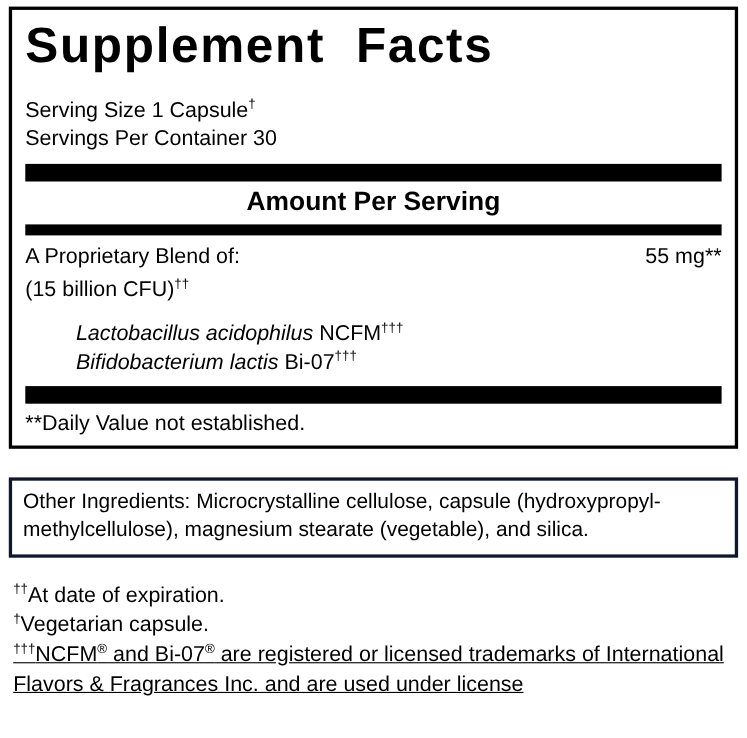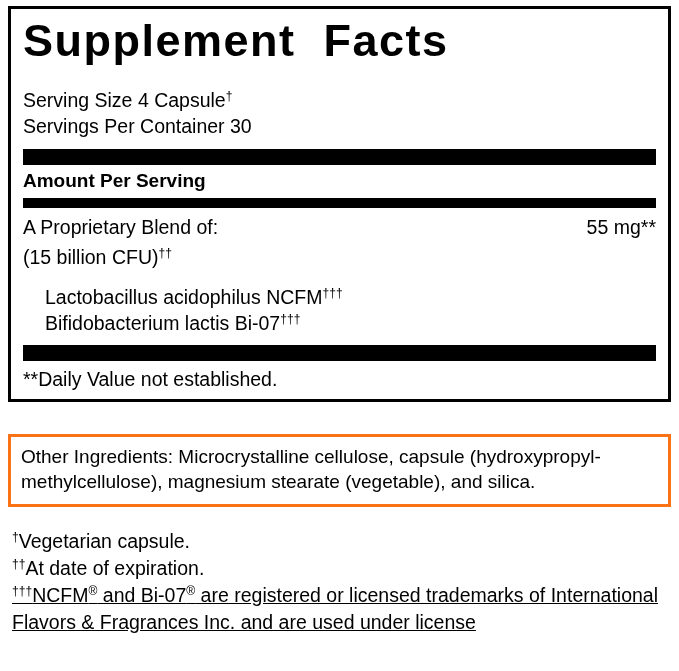--- a/index.html
+++ b/index.html
@@ -53,23 +53,24 @@
     background: #000;
     margin: 9px 0 0 0;
   }
   .bar-thin {
     height: 10px;
     background: #000;
     margin: 0;
   }
 
   .amount-per-serving {
-    font-size: 19px;
+    font-size: 24px;
     font-weight: bold;
     margin: 5px 0 6px 0;
+    text-align: center;
   }
 
   .blend-row {
     display: flex;
     justify-content: space-between;
     align-items: baseline;
     font-size: 19.5px;
     margin-top: 8px;
     gap: 41px;
   }
@@ -85,41 +86,43 @@
   .organisms {
     margin-top: 15px;
     padding-left: 22px;
   }
   .organism {
     font-size: 19.5px;
     line-height: 1.35;
     white-space: nowrap;
   }
   .organism .sci {
+    font-style: italic;
+    margin-left: 24px;
   }
 
   sup {
     font-size: 0.62em;
     vertical-align: super;
     line-height: 0;
   }
 
   .daily-value {
     font-size: 19.5px;
     margin-top: 7px;
   }
 
   
   .other-box {
     position: absolute;
     left: 8px;
     top: 434px;
     width: 663px;
     box-sizing: border-box;
-    border: 3px solid #f97316;
+    border: 3px solid #0f172a;
     padding: 7px 10px 9px 10px;
   }
   .other-text {
     font-size: 19px;
     line-height: 1.33;
   }
 
   
   .footnotes {
     position: absolute;
@@ -140,21 +143,21 @@
 </head>
 <body>
 
 <div class="page">
 
   <div class="panel">
 
     <div class="title">Supplement  Facts</div>
 
     <div class="serving-line">
-      <span>Serving Size 4 Capsule</span><sup>†</sup>
+      <span>Serving Size 1 Capsule</span><sup>†</sup>
     </div>
     <div class="serving-line">Servings Per Container 30</div>
 
     <div class="bar-thick"></div>
 
     <div class="amount-per-serving">Amount Per Serving</div>
 
     <div class="bar-thin"></div>
 
     <div class="blend-row">
@@ -179,23 +182,23 @@
 
     <div class="daily-value">**Daily Value not established.</div>
   </div>
 
   <div class="other-box">
     <div class="other-text">Other Ingredients: Microcrystalline cellulose, capsule (hydroxypropyl-methylcellulose), magnesium stearate (vegetable), and silica.</div>
   </div>
 
   <div class="footnotes">
     <div class="footnote">
+      <sup>††</sup><span>At date of expiration.</span>
+    </div>
+    <div class="footnote">
       <sup>†</sup><span>Vegetarian capsule.</span>
-    </div>
-    <div class="footnote">
-      <sup>††</sup><span>At date of expiration.</span>
     </div>
     <div class="footnote-wrap">
       <sup>†††</sup><span>NCFM</span><sup>®</sup><span> and Bi-07</span><sup>®</sup><span> are registered or licensed trademarks of International Flavors &amp; Fragrances Inc. and are used under license</span>
     </div>
   </div>
 
 </div>
 
 </body></html>

